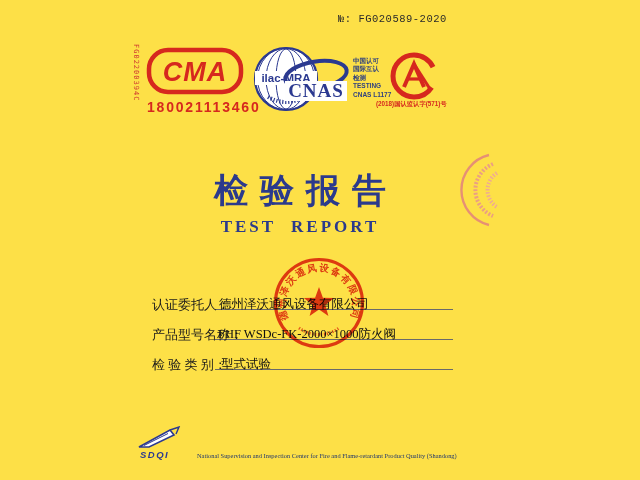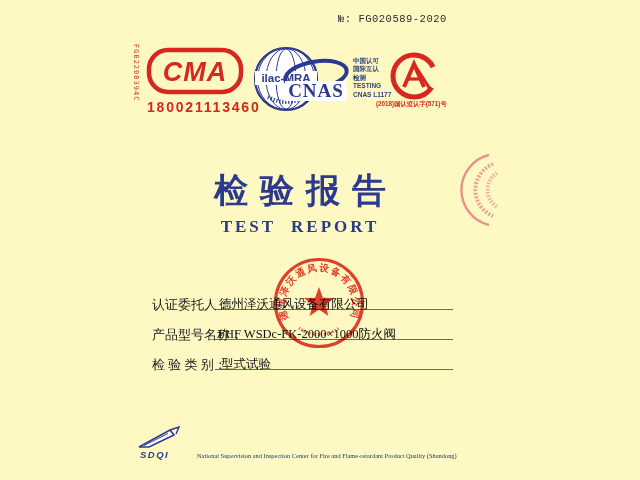--- a/index.html
+++ b/index.html
@@ -1,16 +1,16 @@
 <!DOCTYPE html>
 <html><head>
 <meta charset="utf-8">
 <style>
   html,body{margin:0;padding:0;background:#ffffff;}
-  .page{position:relative;width:640px;height:480px;background:#fef9c3;overflow:hidden;
+  .page{position:relative;width:640px;height:480px;background:#fde047;overflow:hidden;
         font-family:"Liberation Serif",serif;}
   .abs{position:absolute;}
 
   
   .report-no{left:338px;top:13px;font-family:"Liberation Mono",monospace;font-size:10.5px;
              color:#2a2a2a;letter-spacing:.5px;}
 
   
   .side-code{left:132px;top:44px;writing-mode:vertical-rl;text-orientation:sideways;
              font-family:"DejaVu Sans Mono",monospace;font-size:7px;color:#cf3a30;letter-spacing:1px;}

